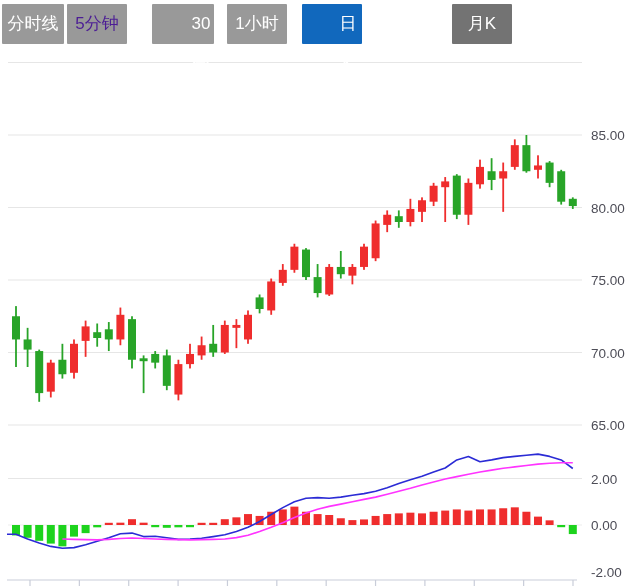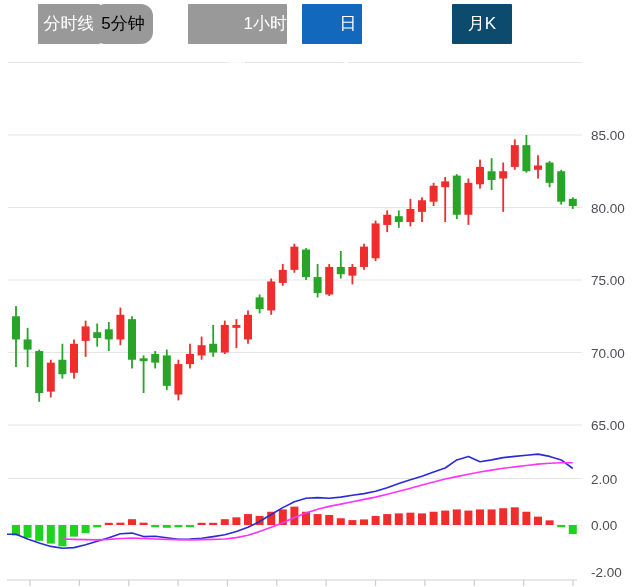--- a/index.html
+++ b/index.html
@@ -2,34 +2,34 @@
 <html><head>
 <meta charset="utf-8">
 <style>
   html,body{margin:0;padding:0;background:#ffffff;}
   body{width:636px;height:587px;position:relative;overflow:hidden;
        font-family:"Liberation Sans",sans-serif;}
   .tabs{position:absolute;top:4px;left:0;width:636px;height:40px;z-index:2;}
   .tab{position:absolute;top:0;height:40px;width:60px;border:none;cursor:pointer;
        color:#fff;font-size:17px;line-height:40px;text-align:center;padding:0;
        font-family:"Liberation Sans",sans-serif;border-radius:1px;}
-  .tab.wide{width:62px;margin-left:36px;}
+  .tab.wide{width:62px;}
   svg{position:absolute;top:0;left:0;z-index:1;}
   text{font-family:"Liberation Sans",sans-serif;}
 </style>
 </head>
 <body>
 
 <div class="tabs" id="tabbar">
     <button class="tab wide" style="left: 2px; background: rgb(153, 153, 153); color: rgb(255, 255, 255);">分时线</button>
-    <button class="tab" style="left: 93px; background: rgb(153, 153, 153); color: #000000; border-radius: 12px;">5分钟</button>
+    <button class="tab" style="left: 67px; background: rgb(153, 153, 153); color: #4c1d95;">5分钟</button>
     <button class="tab wide" style="left: 152px; background: rgb(153, 153, 153); color: rgb(255, 255, 255); padding-left: 36px;">30分钟</button>
-    <button class="tab" style="left: 227px; background: rgb(153, 153, 153); color: rgb(255, 255, 255); text-align: right;">1小时</button>
+    <button class="tab" style="left: 227px; background: rgb(153, 153, 153); color: rgb(255, 255, 255);">1小时</button>
     <button class="tab" style="left: 302px; background: rgb(17, 104, 189); color: rgb(255, 255, 255); padding-left: 32px;">日K</button>
-    <button class="tab" style="left: 452px; background: #0c4a6e; color: rgb(255, 255, 255);">月K</button>
+    <button class="tab" style="left: 452px; background: #737373; color: rgb(255, 255, 255);">月K</button>
   </div>
 
 <svg id="chart" width="636" height="587" viewBox="0 0 636 587">
     <line x1="8" y1="62.5" x2="582" y2="62.5" stroke="#e6e6e6" stroke-width="1.2"></line>
     <line x1="8" y1="135" x2="582" y2="135" stroke="#e6e6e6" stroke-width="1.2"></line>
     <text x="591" y="140" font-size="13.5" fill="#4d4d57">85.00</text>
     <line x1="8" y1="207.5" x2="582" y2="207.5" stroke="#e6e6e6" stroke-width="1.2"></line>
     <text x="591" y="212.5" font-size="13.5" fill="#4d4d57">80.00</text>
     <line x1="8" y1="280" x2="582" y2="280" stroke="#e6e6e6" stroke-width="1.2"></line>
     <text x="591" y="285" font-size="13.5" fill="#4d4d57">75.00</text>

